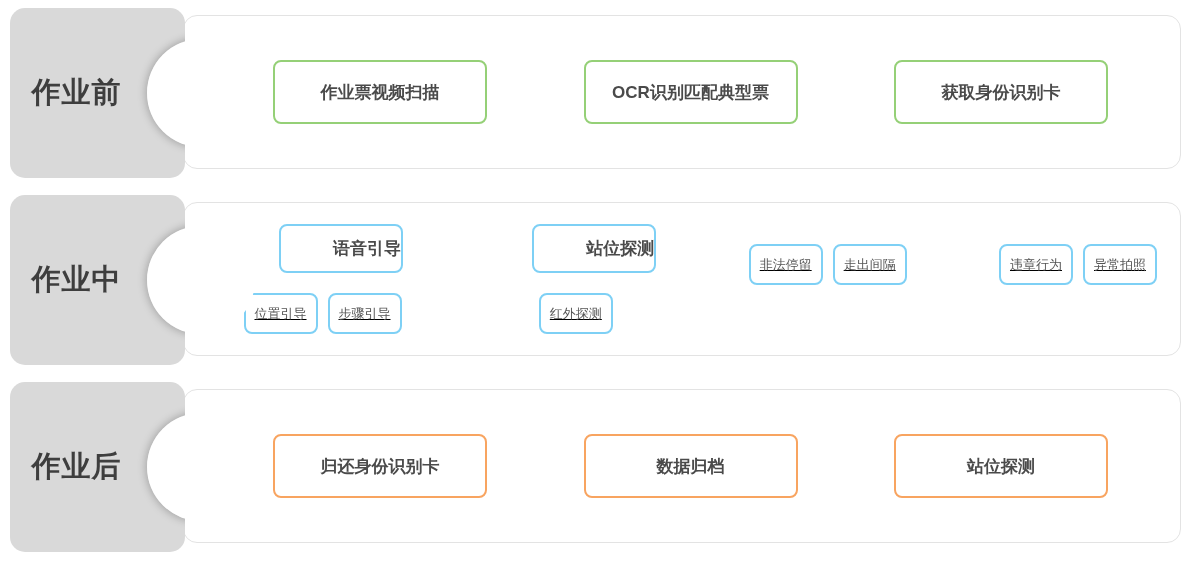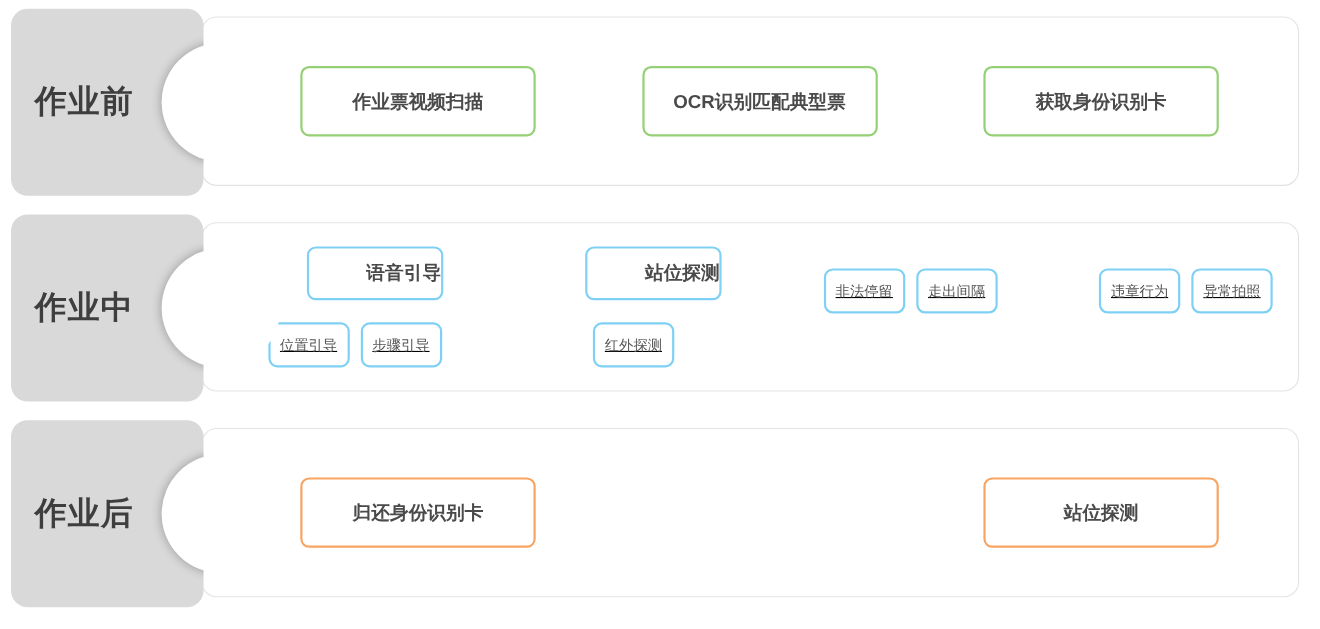--- a/index.html
+++ b/index.html
@@ -172,20 +172,23 @@
     </div>
   </div>
 
   <div class="section" style="--accent: #f8a460;">
     <div class="panel">
       <div class="big-row">
         <div class="big-box">
           <span>归还身份识别卡</span>
         </div>
         <div class="big-box">
+          <span>数据归档</span>
+        </div>
+        <div class="big-box">
           <span>站位探测</span>
         </div>
       </div>
     </div>
     <div class="tab">
       <span>作业后</span>
     </div>
     <div class="notch-plain"></div>
     <div class="notch-clip">
       <div class="notch-shadow"></div>

